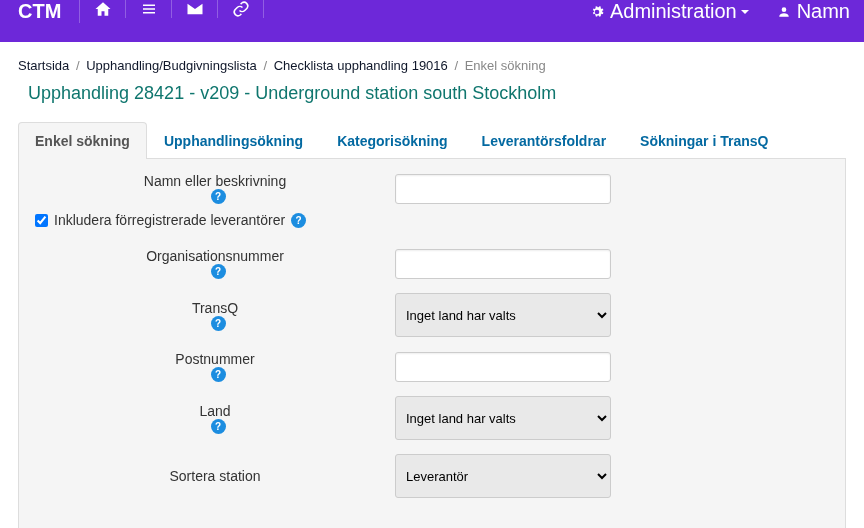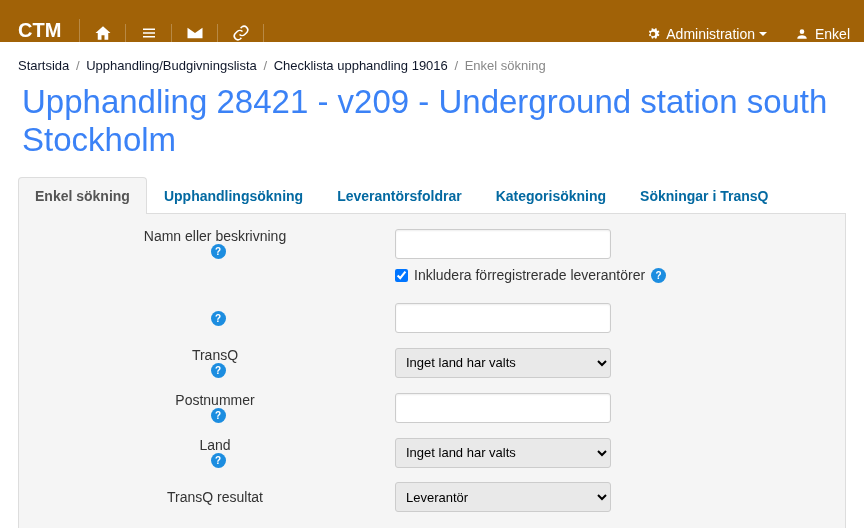--- a/index.html
+++ b/index.html
@@ -1,47 +1,47 @@
 <!DOCTYPE html>
 <html><head>
 <meta charset="utf-8">
 <style>
   * { box-sizing: border-box; margin: 0; padding: 0; }
   body { font-family: "Helvetica Neue", Helvetica, Arial, sans-serif; font-size: 14px; color: #333; background: #fff; }
   .wrap { width: 864px; height: 528px; position: relative; box-shadow: 0 0 8px rgba(0,0,0,0.1); }
 
-  .topbar { background: #a16207; color: #fff; height: 42px; display: flex; align-items: flex-end; }
+  .topbar { background: #6d28d9; color: #fff; height: 42px; display: flex; align-items: flex-start; }
   .brand { font-size: 20px; font-weight: bold; padding: 0 18px; display: flex; align-items: center; border-right: 1px solid rgba(255,255,255,0.25); }
   .nav-icon { width: 46px; display: flex; align-items: center; justify-content: center; border-right: 1px solid rgba(255,255,255,0.25); cursor: pointer; }
   .nav-icon svg { width: 18px; height: 18px; fill: #fff; }
   .spacer { flex: 1; }
-  .admin, .user { display: flex; align-items: center; padding: 0 14px; cursor: pointer; font-size: 14px; }
+  .admin, .user { display: flex; align-items: center; padding: 0 14px; cursor: pointer; font-size: 20px; }
   .admin svg, .user svg { width: 14px; height: 14px; fill: #fff; margin-right: 6px; }
   .caret-down { width: 0; height: 0; border-left: 4px solid transparent; border-right: 4px solid transparent; border-top: 4px solid #fff; margin-left: 4px; }
 
   .content { padding: 10px 18px 18px 18px; }
   .breadcrumb { font-size: 13px; margin: 6px 0 10px 0; }
   .breadcrumb a { color: #0f172a; text-decoration: none; }
   .breadcrumb .sep { color: #888; padding: 0 3px; }
   .breadcrumb .current { color: #888; }
 
-  h1.page-title { font-size: 33px; font-weight: 400; margin: 6px 0 18px 4px; color: #3b82f6; }
+  h1.page-title { font-size: 18px; font-weight: 400; margin: 6px 0 18px 10px; color: #0f766e; }
 
   .tabs { display: flex; border-bottom: 1px solid #ddd; }
   .tab { padding: 10px 16px; font-size: 14px; font-weight: bold; color: #0369a1; cursor: pointer; border: 1px solid transparent; border-bottom: none; margin-bottom: -1px; }
   .tab.active { color: #555; background: #f5f5f5; border-color: #ddd; border-radius: 4px 4px 0 0; }
 
   .panel { background: #f5f5f5; border: 1px solid #ddd; border-top: none; padding: 14px 16px 26px 16px; }
   .row { display: flex; align-items: center; margin-bottom: 14px; }
   .row .lbl { width: 360px; display: flex; align-items: center; font-size: 14px; color: #333; flex-direction: column; }
   .row .ctrl { flex: 1; }
   .help { display: inline-flex; width: 15px; height: 15px; border-radius: 50%; background: #1c8de0; color: #fff; font-size: 10px; font-weight: bold; align-items: center; justify-content: center; margin-left: 6px; cursor: pointer; }
   input[type=text] { width: 216px; height: 30px; padding: 4px 8px; border: 1px solid #ccc; border-radius: 3px; background: #fff; font-size: 13px; box-shadow: inset 0 1px 2px rgba(0,0,0,0.07); }
-  select { width: 216px; height: 30px; padding: 4px 6px; border: 1px solid #ccc; border-radius: 3px; background: #e9e9e9; font-size: 13px; }
-  .checkbox-row { margin-left: 360px; margin-top: -6px; margin-bottom: 20px; display: flex; align-items: center; }
+  select { width: 216px; height: 44px; padding: 4px 6px; border: 1px solid #ccc; border-radius: 3px; background: #e9e9e9; font-size: 13px; }
+  .checkbox-row { margin-top: -6px; margin-bottom: 20px; display: flex; align-items: center; }
   .checkbox-row input { margin-right: 6px; }
 </style>
 </head>
 <body>
 <div class="wrap">
 
 <div class="topbar">
   <div class="brand">CTM</div>
   <div class="nav-icon">
     <svg viewBox="0 0 24 24">
@@ -68,42 +68,42 @@
     <svg viewBox="0 0 24 24">
           <path d="M12 8a4 4 0 1 0 0 8 4 4 0 0 0 0-8zm9 4l2 1-1 3-2-1a8 8 0 0 1-2 2l1 2-3 1-1-2a8 8 0 0 1-2 0l-1 2-3-1 1-2a8 8 0 0 1-2-2l-2 1-1-3 2-1a8 8 0 0 1 0-2l-2-1 1-3 2 1a8 8 0 0 1 2-2l-1-2 3-1 1 2a8 8 0 0 1 2 0l1-2 3 1-1 2a8 8 0 0 1 2 2l2-1 1 3-2 1a8 8 0 0 1 0 2z"></path>
         </svg>
     <span>Administration</span>
     <span class="caret-down"></span>
   </div>
   <div class="user">
     <svg viewBox="0 0 24 24">
           <path d="M12 12a4 4 0 1 0 0-8 4 4 0 0 0 0 8zm0 2c-4 0-8 2-8 5v1h16v-1c0-3-4-5-8-5z"></path>
         </svg>
-    <span>Enkel</span>
+    <span>Namn</span>
   </div>
 </div>
 
 <div class="content">
   <div class="breadcrumb">
     <a href="#">Startsida</a>
     <span class="sep">/</span>
     <a href="#">Upphandling/Budgivningslista</a>
     <span class="sep">/</span>
     <a href="#">Checklista upphandling 19016</a>
     <span class="sep">/</span>
     <span class="current">Enkel sökning</span>
   </div>
 
   <h1 class="page-title">Upphandling  28421 - v209 - Underground station south Stockholm</h1>
 
   <div class="tabs">
     <div class="tab active">Enkel sökning</div>
     <div class="tab">Upphandlingsökning</div>
+    <div class="tab">Kategorisökning</div>
     <div class="tab">Leverantörsfoldrar</div>
-    <div class="tab">Kategorisökning</div>
     <div class="tab">Sökningar i TransQ</div>
   </div>
 
   <div class="panel">
 
     <div class="row">
       <div class="lbl">
         <span>Namn eller beskrivning</span>
         <span class="help">?</span>
       </div>
@@ -111,20 +111,21 @@
     </div>
 
     <div class="checkbox-row">
       <input type="checkbox" checked="" style="">
       <span>Inkludera förregistrerade leverantörer</span>
       <span class="help">?</span>
     </div>
 
     <div class="row">
       <div class="lbl">
+        <span>Organisationsnummer</span>
         <span class="help">?</span>
       </div>
       <div class="ctrl"><input type="text" style=""></div>
     </div>
 
     <div class="row">
       <div class="lbl">
         <span>TransQ</span>
         <span class="help">?</span>
       </div>
@@ -150,21 +151,21 @@
       </div>
       <div class="ctrl">
         <select>
           <option>Inget land har valts</option>
         </select>
       </div>
     </div>
 
     <div class="row">
       <div class="lbl">
-        <span>TransQ resultat</span>
+        <span>Sortera station</span>
       </div>
       <div class="ctrl">
         <select>
           <option>Leverantör</option>
         </select>
       </div>
     </div>
 
 
   </div>

